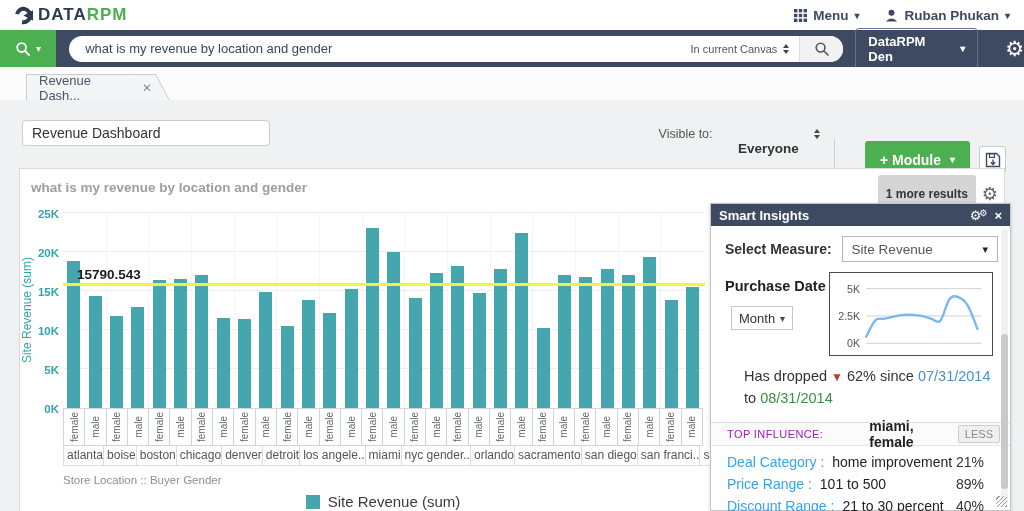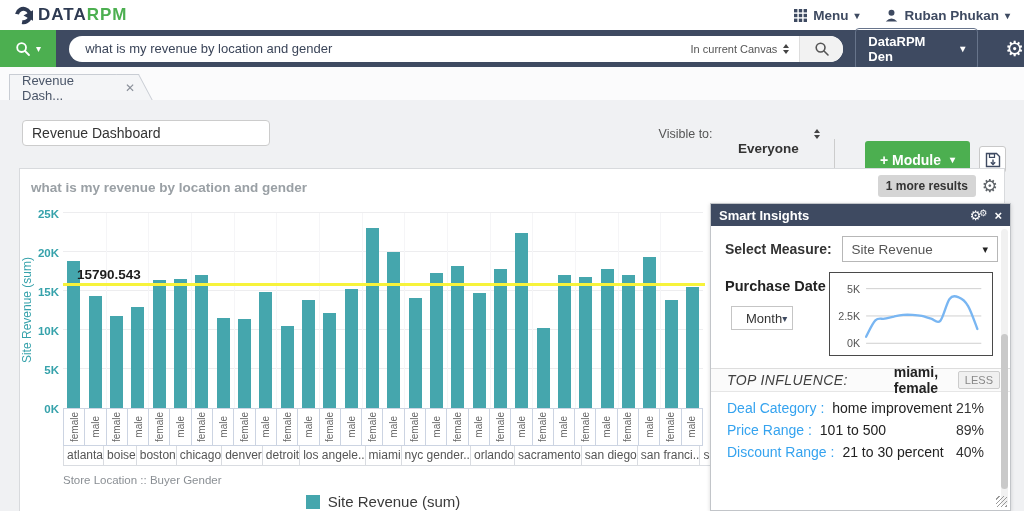--- a/index.html
+++ b/index.html
@@ -37,21 +37,21 @@
   .nav-gear { margin-left:27px; color:#fff; font-size:21px; cursor:pointer; line-height:1; }
 
   
   .updown { display:inline-flex; flex-direction:column; gap:2px; }
   .updown i { width:0; height:0; border-left:3.5px solid transparent; border-right:3.5px solid transparent; }
   .updown .up { border-bottom:4px solid #444; }
   .updown .dn { border-top:4px solid #444; }
 
   
   .tab-strip { height:33px; background:#fbfbfc; position:relative; }
-  .tab { position:absolute; left:9px; top:7px; height:26px; width:126px;
+  .tab { position:absolute; left:26px; top:7px; height:26px; width:126px;
     background:#f4f5f7; border:1px solid #c9cdd4; border-right:none; border-bottom:none;
     display:flex; align-items:center; padding-left:12px; gap:8px; font-size:13px;
     color:#4a5568; cursor:pointer; }
   .tab::after { content:""; position:absolute; right:-11px; top:-1px; height:26px; width:22px;
     background:#f4f5f7; border-right:1px solid #c9cdd4; border-top:1px solid #c9cdd4;
     transform:skewX(28deg); }
   .tab-close { color:#8a8f99; font-size:12px; z-index:2; cursor:pointer; }
 
   
   .toolbar { height:68px; background:#f0f1f3; position:relative; }
@@ -79,21 +79,21 @@
   .save-btn { margin-left:9px; width:27px; height:27px; background:#fff; border:1px solid #c9c9c9;
     border-radius:3px; display:flex; align-items:center; justify-content:center; cursor:pointer; }
 
   
   .main-panel { position:absolute; left:19px; top:168px; width:986px; height:356px;
     background:#fff; border:1px solid #d8dadd; }
   .panel-title { position:absolute; left:11px; top:11px; font-size:13.5px; font-weight:700;
     color:#9aa0a5; }
   .panel-hdr-right { position:absolute; right:6px; top:6px; display:flex; align-items:center; gap:6px; }
   .more-results { background:#d5d5d5; border:none; border-radius:3px; font-size:12px; font-weight:700;
-    color:#333; padding:4px 8px; cursor:pointer; font-family:"Liberation Sans",sans-serif; }
+    color:#333; padding:12px 8px; cursor:pointer; font-family:"Liberation Sans",sans-serif; }
   .panel-gear { color:#5f6469; font-size:18px; cursor:pointer; line-height:1; }
 
   
   .ylabel { position:absolute; left:-3px; top:44px; height:195px; width:20px; display:flex;
     align-items:center; justify-content:center; }
   .ylabel span { writing-mode:vertical-rl; transform:rotate(180deg); font-size:12px; color:#36a2ab; }
   .yticks { position:absolute; left:12px; top:44px; width:27px; height:195px; }
   .ytick { position:absolute; right:0; width:27px; text-align:right; font-size:11.5px;
     font-weight:700; color:#36a2ab; }
   .plot { position:absolute; left:43px; top:44px; width:640px; height:195px; }
@@ -134,30 +134,30 @@
   .measure-label { font-size:14px; font-weight:700; color:#333; white-space:nowrap; }
   .select-box { flex:1; height:26px; border:1px solid #b7b7b7; background:#fff; display:flex;
     align-items:center; justify-content:space-between; padding:0 9px; font-size:13.5px;
     color:#555; cursor:pointer; }
   .select-box .caret { color:#222; font-size:11px; }
   .purchase-row { display:flex; padding:2px 8px 0 14px; }
   .purchase-left { width:104px; }
   .purchase-label { font-size:14.5px; font-weight:700; color:#222; margin-top:6px; }
   .month-select { margin-top:12px; margin-left:6px; width:62px; height:24px; border:1px solid #c5c5c5;
     background:#fff; display:flex; align-items:center; justify-content:space-between;
-    padding:0 14px; font-size:13px; color:#333; cursor:pointer; }
+    padding:0 7px; font-size:13px; color:#333; cursor:pointer; }
   .month-select .caret { font-size:10px; }
   .spark-box { width:164px; height:84px; border:1px solid #4a4a4a; background:#fff; }
   .trend { padding:9px 18px 0 33px; font-size:14.5px; color:#333; line-height:1.55; }
   .trend .tri-down { color:#c0392b; font-size:12px; }
   .trend .d-from { color:#4a90d2; }
   .trend .d-to { color:#3e8e41; }
   .influence-hdr { margin-top:12px; height:24px; background:#fbfbfb; border-top:1px solid #ddd;
     border-bottom:1px solid #e6e6e6; display:flex; align-items:center; padding:0 10px 0 16px; gap:8px; }
-  .inf-cap { font-size:14px; color:#404040; letter-spacing:.4px;font-style:italic; }
+  .inf-cap { font-size:11px; color:#a21caf; letter-spacing:.4px; }
   .inf-top-val { font-size:14px; font-weight:700; color:#222; flex:1;padding-left:38px; }
   .less-btn { border:1px solid #ccc; background:#f0f0f0; border-radius:2px; font-size:11px;
     color:#888; padding:2px 6px; cursor:pointer; font-family:"Liberation Sans",sans-serif; }
   .inf-rows { padding:5px 0 0 0; }
   .inf-row { display:flex; align-items:center; height:22px; padding:0 26px 0 16px; }
   .inf-label { color:#35a3ef; font-size:14px; white-space:nowrap; }
   .inf-value { color:#222; font-size:14px; margin-left:8px; flex:1; white-space:nowrap; }
   .inf-pct { color:#333; font-size:14px; }
   .ins-scroll { position:absolute; right:2px; top:25px; bottom:5px; width:7px; background:#f1f1f1;
     border-radius:4px; }
@@ -493,20 +493,28 @@
         <line x1="36" x2="154" y1="72" y2="72" stroke="#cfcfcf" stroke-width="1"></line>
         <text x="30" y="76" text-anchor="end" font-size="11" fill="#555" font-family="Liberation Sans, sans-serif">0K</text>
         <line x1="36" x2="154" y1="44" y2="44" stroke="#cfcfcf" stroke-width="1"></line>
         <text x="30" y="48" text-anchor="end" font-size="11" fill="#555" font-family="Liberation Sans, sans-serif">2.5K</text>
         <line x1="36" x2="154" y1="16" y2="16" stroke="#cfcfcf" stroke-width="1"></line>
         <text x="30" y="20" text-anchor="end" font-size="11" fill="#555" font-family="Liberation Sans, sans-serif">5K</text>
         <path d="M36,65.28C37.6,62.5 42.3,51.6 45.5,48.5C48.7,45.4 51.8,47.5 55.0,46.8C58.2,46.1 61.3,45.2 64.5,44.6C67.7,43.9 70.8,43.2 74.0,42.9C77.2,42.6 80.3,42.7 83.5,42.9C86.7,43.1 89.8,43.3 93.0,44.0C96.2,44.7 99.3,46.0 102.5,46.8C105.7,47.6 108.8,52.4 112.0,49.0C115.2,45.7 118.3,30.7 121.5,26.6C124.7,22.6 127.8,23.7 131.0,25.0C134.2,26.2 137.3,28.5 140.5,33.9C143.7,39.3 148.4,53.5 150.0,57.4" fill="none" stroke="#79b6f2" stroke-width="2.4" stroke-linecap="round"></path>
       </svg>
   </div>
 
+  <div class="trend">
+    <span>Has dropped</span>
+    <span class="tri-down">▼</span>
+    <span>62% since</span>
+    <span class="d-from">07/31/2014</span>
+    <span>to</span>
+    <span class="d-to">08/31/2014</span>
+  </div>
 
   <div class="influence-hdr">
     <span class="inf-cap">TOP INFLUENCE:</span>
     <span class="inf-top-val">miami, female</span>
     <button class="less-btn">LESS</button>
   </div>
 
   <div class="inf-rows">
       <div class="inf-row">
         <span class="inf-label">Deal Category :</span>

